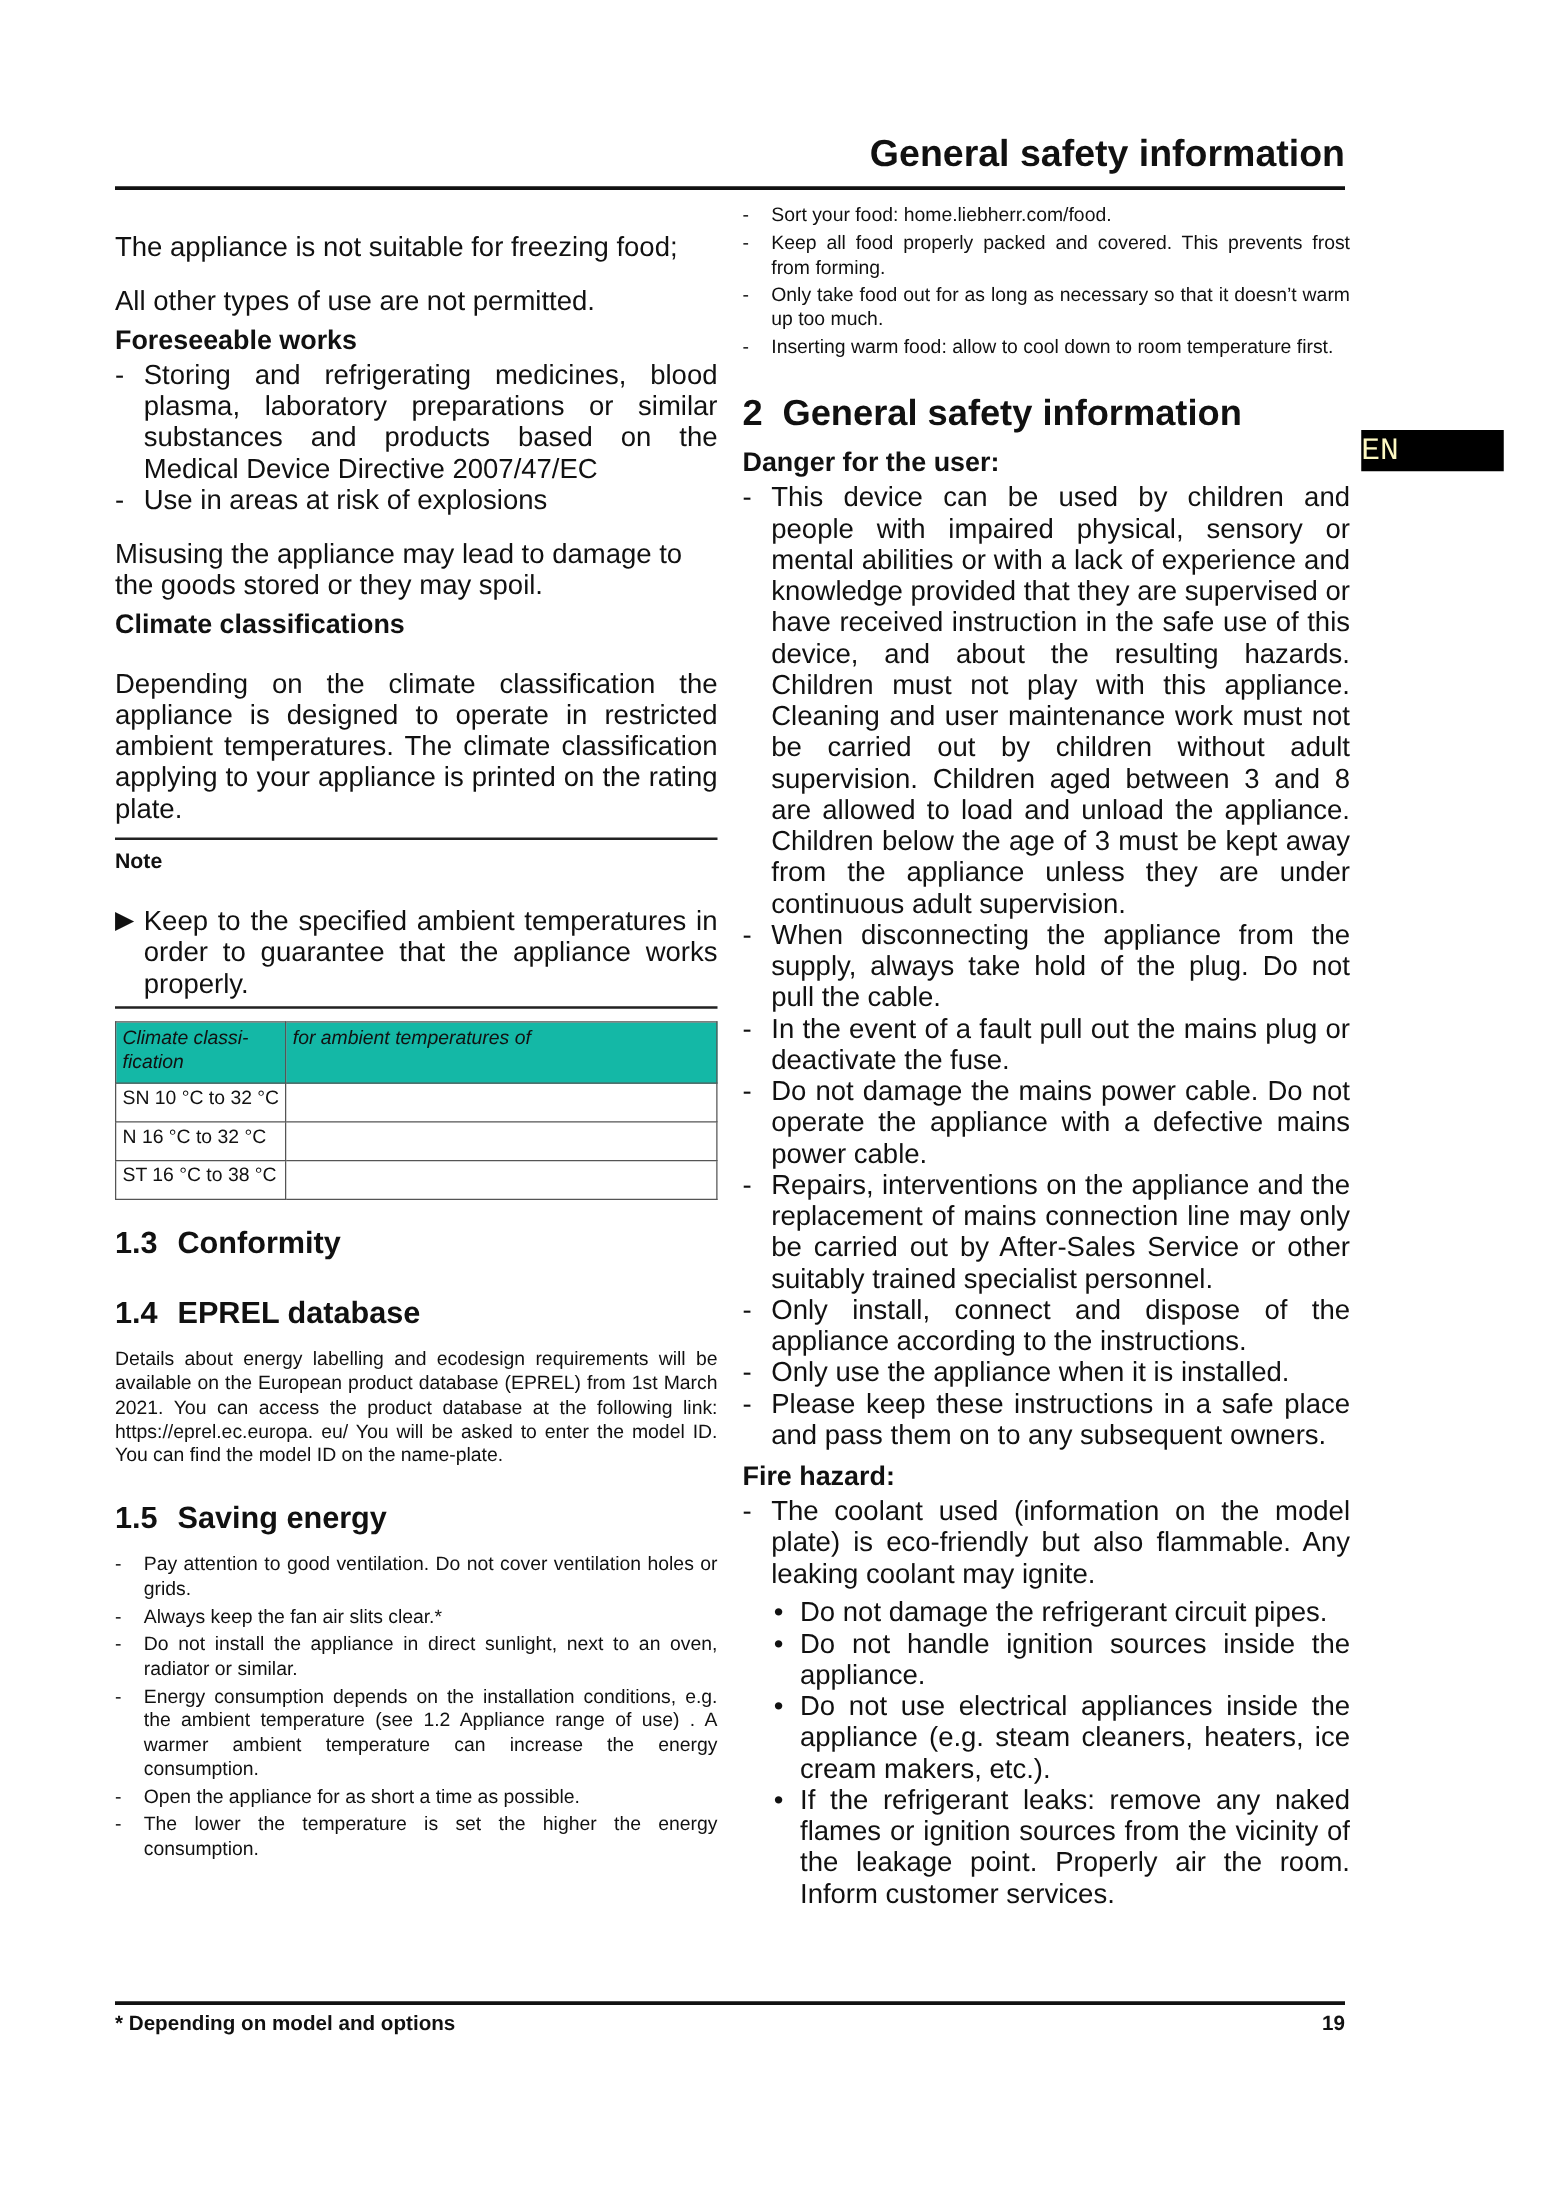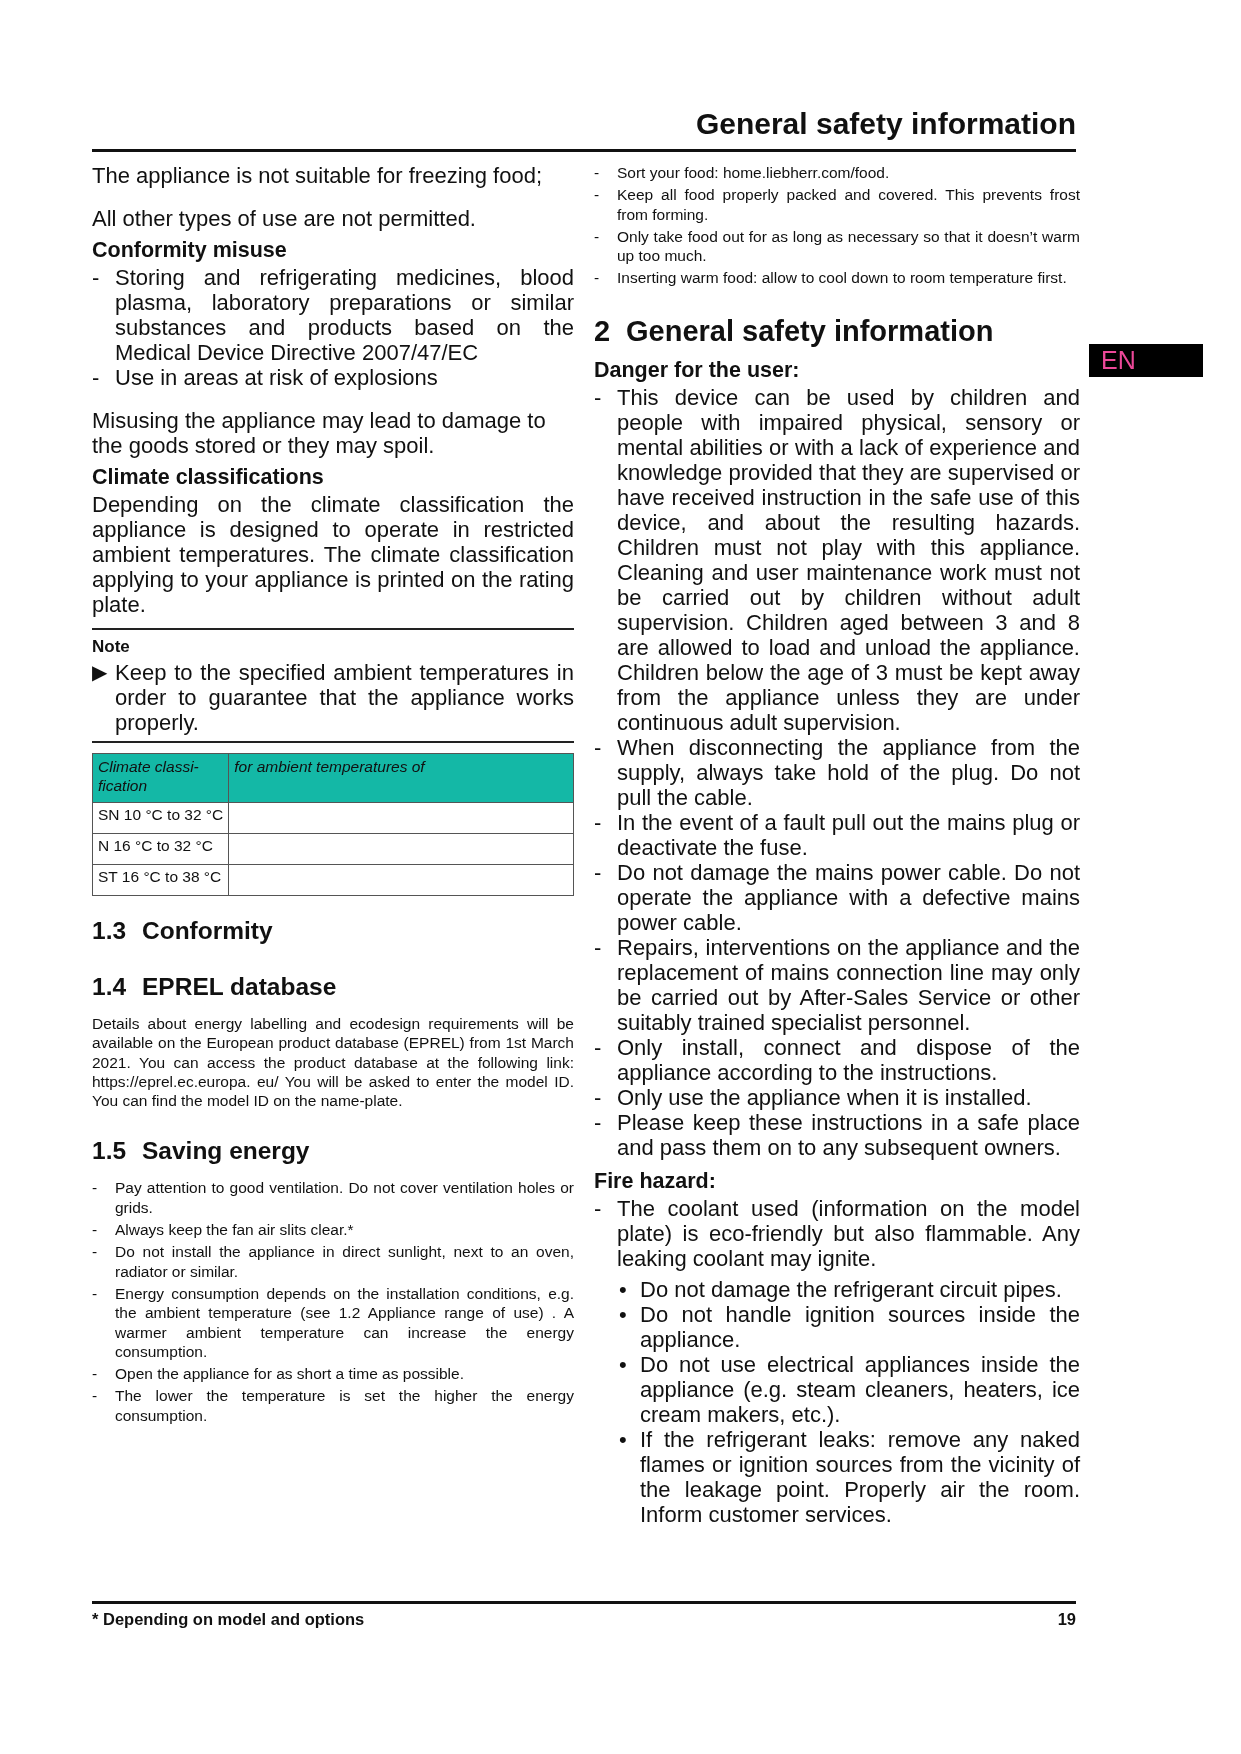--- a/index.html
+++ b/index.html
@@ -6,21 +6,21 @@
   body { width: 1241px; height: 1754px; position: relative; overflow: hidden;
          font-family: "Liberation Sans", "DejaVu Sans", sans-serif; color: #111; }
   .page-header { position: absolute; left: 92px; top: 104px; width: 984px; }
   .page-title { text-align: right; font-weight: bold; font-size: 30px; line-height: 40px; margin: 0; }
   .rule-top { position: absolute; left: 92px; top: 149px; width: 984px; height: 3px; background: #111; }
 
   .col { position: absolute; top: 163px; }
   .col-left { left: 92px; width: 482px; }
   .col-right { left: 594px; width: 486px; }
 
-  .big { font-size: 22px; line-height: 25px; }
+  .big { font-size: 22px; line-height: 25px; margin-top: 22px; }
   .small { font-size: 15.5px; line-height: 19.3px; }
   p { margin: 0; }
   .just { text-align: justify; }
   .mt6 { margin-top: 18px; }
   .bold-h { font-weight: bold; font-size: 21.5px; line-height: 26px; margin: 6px 0 2px 0; }
 
   ul.dash { list-style: none; margin: 0; padding: 0; }
   ul.dash li { position: relative; padding-left: 23px; }
   ul.dash li .mk { position: absolute; left: 0; top: 0; }
   ul.dash.small li { padding-left: 23px; margin-bottom: 3px; }
@@ -36,43 +36,43 @@
   table.climate { border-collapse: collapse; width: 482px; margin-top: 10px; font-size: 15.5px; }
   table.climate td { border: 1.5px solid #555; padding: 3px 5px; vertical-align: top; height: 24px; }
   table.climate tr.head td { background: #14b8a6; height: 42px; line-height: 19px; font-style: italic; }
   table.climate td.c1 { width: 116px; white-space: nowrap; overflow: visible; }
 
   h2.sec { font-weight: bold; font-size: 24.5px; line-height: 30px; margin: 0; }
   h2.sec .num { display: inline-block; width: 50px; }
   h1.chap { font-weight: bold; font-size: 29px; line-height: 34px; margin: 0; }
   h1.chap .num { display: inline-block; width: 32px; }
 
-  .lang-tab { position: absolute; left: 1089px; top: 344px; width: 114px; height: 33px; background: #000; color: #ec4899;
-              font-size: 25px; line-height: 33px; padding-left: 12px; box-sizing: border-box; }
+  .lang-tab { position: absolute; left: 1089px; top: 344px; width: 114px; height: 33px; background: #000; color: #fef9c3;
+              font-size: 25px; line-height: 33px; box-sizing: border-box; font-family: Liberation Mono, monospace; }
 
   .rule-bottom { position: absolute; left: 92px; top: 1601px; width: 984px; height: 3px; background: #111; }
   .footer { position: absolute; left: 92px; top: 1608px; width: 984px; font-size: 16.5px; font-weight: bold; line-height: 22px; }
   .footer .note-left { float: left; }
   .footer .page-no { float: right; }
 </style>
 </head>
 <body>
 
 <div class="page-header">
   <h1 class="page-title">General safety information</h1>
 </div>
 <div class="rule-top"></div>
 
 <div class="lang-tab">EN</div>
 
 <div class="col col-left">
   <p class="big">The appliance is not suitable for freezing food;</p>
   <p class="big mt6">All other types of use are not permitted.</p>
 
-  <div class="bold-h">Conformity misuse</div>
+  <div class="bold-h">Foreseeable works</div>
   <ul class="dash big just mt6">
     <li><span class="mk">-</span><span>Storing and refrigerating medicines, blood plasma, laboratory preparations or similar substances and products based on the Medical Device Directive 2007/47/EC</span></li>
     <li><span class="mk">-</span><span>Use in areas at risk of explosions</span></li>
   </ul>
   <p class="big mt6">Misusing the appliance may lead to damage to the goods stored or they may spoil.</p>
 
   <div class="bold-h">Climate classifications</div>
   <p class="big just">Depending on the climate classification the appliance is designed to operate in restricted ambient temperatures. The climate classification applying to your appliance is printed on the rating plate.</p>
 
   <div class="note">

